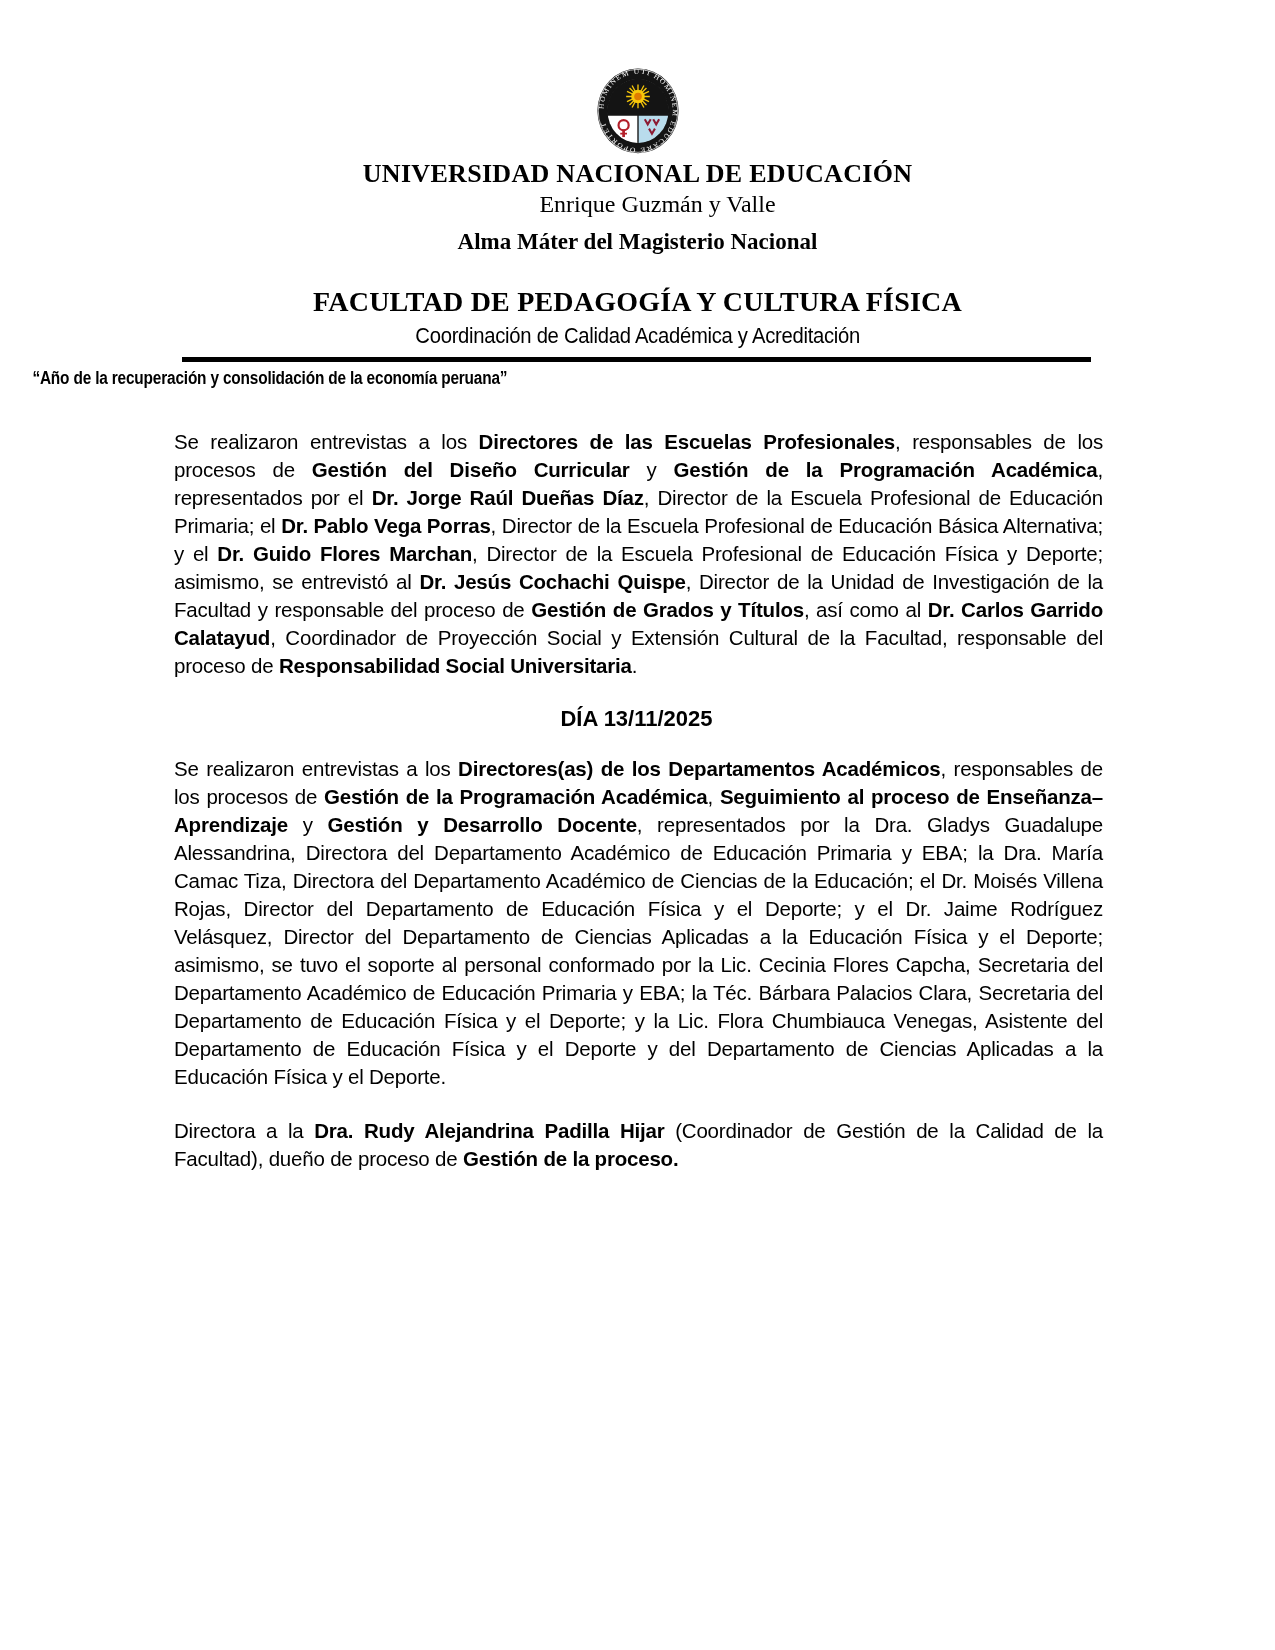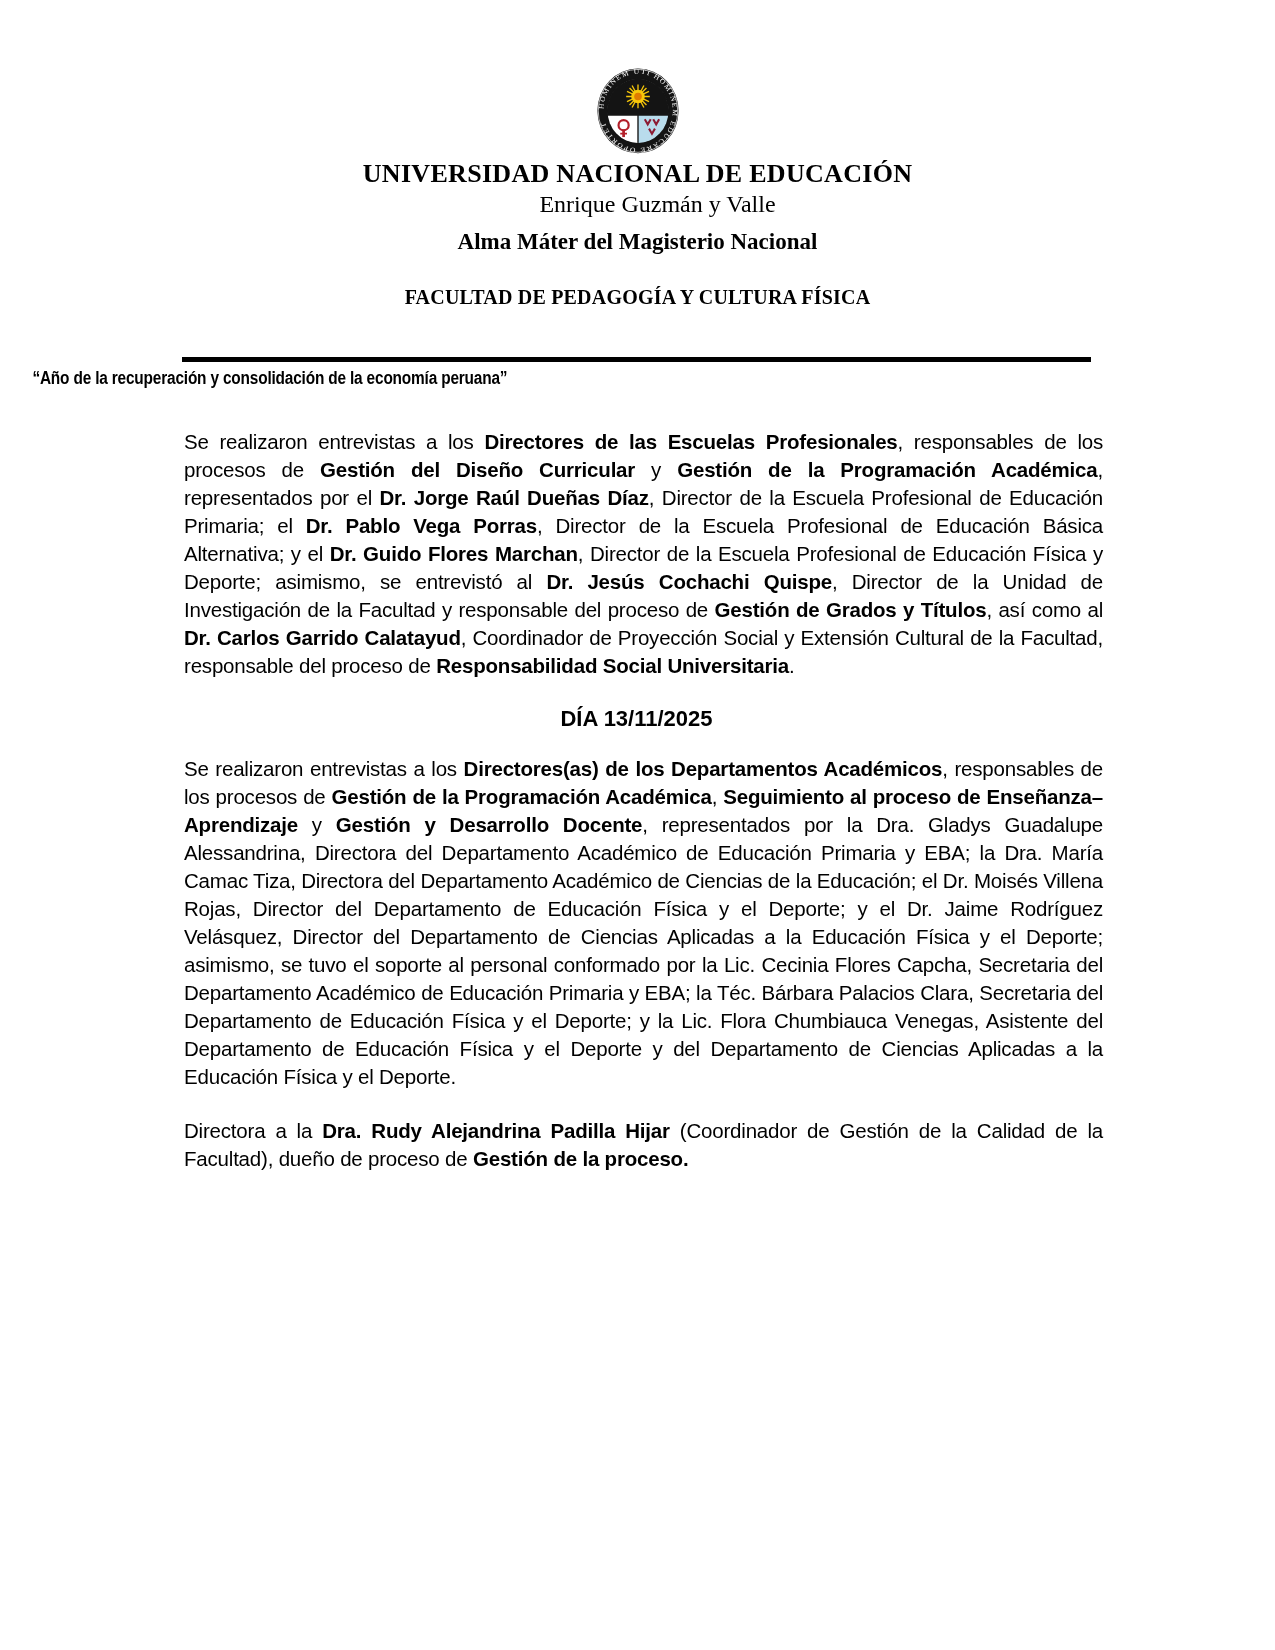--- a/index.html
+++ b/index.html
@@ -36,21 +36,21 @@
   }
   .h-motto {
     font-family: Liberation Serif, serif;
     font-weight: bold;
     font-size: 23px;
     margin-top: 11px;
   }
   .h-faculty {
     font-family: "Liberation Serif", serif;
     font-weight: bold;
-    font-size: 20px;
+    font-size: 28px;
     letter-spacing: 0.2px;
     margin-top: 31px;
   }
   .h-office { margin-top: 5px; }
   .h-office > span {
     display: inline-block;
     font-size: 22px;
     transform: scaleX(0.92);
     transform-origin: center;
     letter-spacing: -0.3px;
@@ -86,21 +86,21 @@
     text-align: center;
     font-size: 22px;
     font-weight: bold;
     margin: 0 0 23px 0;
   }
   .day-heading.second { margin-top: 0; }
   p.body-par {
     font-size: 20.5px;
     line-height: 28px;
     text-align: justify;
-    margin: 0 0 26px 14px;
+    margin: 0 0 26px 4px;
     letter-spacing: -0.2px;
   }
   p.body-par b { letter-spacing: -0.2px; }
 
   
   .footer-note {
     position: absolute;
     top: 1541px; left: 170px;
     width: 852px;
     font-style: italic;
@@ -166,20 +166,21 @@
 
         <line x1="13" y1="58" x2="87" y2="58" stroke="#141414" stroke-width="1.6"></line>
         <line x1="50" y1="58" x2="50" y2="92" stroke="#141414" stroke-width="1.6"></line>
       </g>
     </svg>
 
     <div class="h-univ">UNIVERSIDAD NACIONAL DE EDUCACIÓN</div>
     <div class="h-founder">Enrique Guzmán y Valle</div>
     <div class="h-motto">Alma Máter del Magisterio Nacional</div>
     <div class="h-faculty">FACULTAD DE PEDAGOGÍA Y CULTURA FÍSICA</div>
+    <div class="h-office"><span>Coordinación de Calidad Académica y Acreditación</span></div>
   </div>
 
   <div class="rule"></div>
   <div class="year-quote"><span>“Año de la recuperación y consolidación de la economía peruana”</span></div>
 
   <div class="main">
 
 
     <p class="body-par"><span>Se realizaron entrevistas a los </span><b>Directores de las Escuelas Profesionales</b><span>, responsables de los procesos de </span><b>Gestión del Diseño Curricular</b><span> y </span><b>Gestión de la Programación Académica</b><span>, representados por el </span><b>Dr. Jorge Raúl Dueñas Díaz</b><span>, Director de la Escuela Profesional de Educación Primaria; el </span><b>Dr. Pablo Vega Porras</b><span>, Director de la Escuela Profesional de Educación Básica Alternativa; y el </span><b>Dr. Guido Flores Marchan</b><span>, Director de la Escuela Profesional de Educación Física y Deporte; asimismo, se entrevistó al </span><b>Dr. Jesús Cochachi Quispe</b><span>, Director de la Unidad de Investigación de la Facultad y responsable del proceso de </span><b>Gestión de Grados y Títulos</b><span>, así como al </span><b>Dr. Carlos Garrido Calatayud</b><span>, Coordinador de Proyección Social y Extensión Cultural de la Facultad, responsable del proceso de </span><b>Responsabilidad Social Universitaria</b><span>.</span></p>
 

